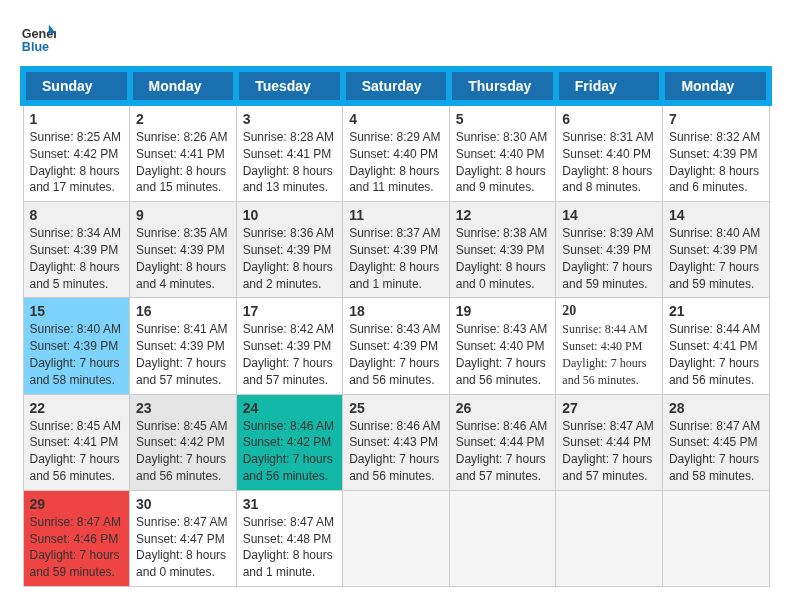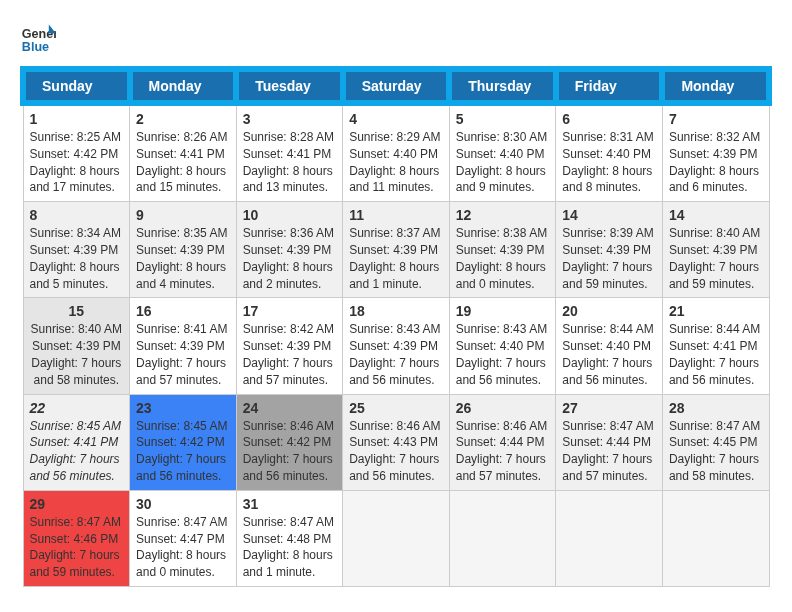--- a/index.html
+++ b/index.html
@@ -169,59 +169,59 @@
         <td style="background: rgb(240, 240, 240);">
           <span class="day-number">14</span>
           <div class="day-info">Sunrise: 8:39 AM<br>Sunset: 4:39 PM<br>Daylight: 7 hours and 59 minutes.</div>
         </td>
         <td style="background: rgb(240, 240, 240);">
           <span class="day-number">14</span>
           <div class="day-info">Sunrise: 8:40 AM<br>Sunset: 4:39 PM<br>Daylight: 7 hours and 59 minutes.</div>
         </td>
       </tr>
       <tr>
-        <td style="background: #e5e5e5; text-align: center;">
+        <td style="background: #7dd3fc;">
           <span class="day-number">15</span>
           <div class="day-info">Sunrise: 8:40 AM<br>Sunset: 4:39 PM<br>Daylight: 7 hours and 58 minutes.</div>
         </td>
         <td style="background: rgb(255, 255, 255);">
           <span class="day-number">16</span>
           <div class="day-info">Sunrise: 8:41 AM<br>Sunset: 4:39 PM<br>Daylight: 7 hours and 57 minutes.</div>
         </td>
         <td style="background: rgb(255, 255, 255);">
           <span class="day-number">17</span>
           <div class="day-info">Sunrise: 8:42 AM<br>Sunset: 4:39 PM<br>Daylight: 7 hours and 57 minutes.</div>
         </td>
         <td style="background: rgb(255, 255, 255);">
           <span class="day-number">18</span>
           <div class="day-info">Sunrise: 8:43 AM<br>Sunset: 4:39 PM<br>Daylight: 7 hours and 56 minutes.</div>
         </td>
         <td style="background: rgb(255, 255, 255);">
           <span class="day-number">19</span>
           <div class="day-info">Sunrise: 8:43 AM<br>Sunset: 4:40 PM<br>Daylight: 7 hours and 56 minutes.</div>
         </td>
-        <td style="background: rgb(255, 255, 255);">
+        <td style="background: rgb(255, 255, 255); font-family: Liberation Serif, serif;">
           <span class="day-number">20</span>
           <div class="day-info">Sunrise: 8:44 AM<br>Sunset: 4:40 PM<br>Daylight: 7 hours and 56 minutes.</div>
         </td>
         <td style="background: rgb(255, 255, 255);">
           <span class="day-number">21</span>
           <div class="day-info">Sunrise: 8:44 AM<br>Sunset: 4:41 PM<br>Daylight: 7 hours and 56 minutes.</div>
         </td>
       </tr>
       <tr>
-        <td style="background: rgb(240, 240, 240); font-style: italic;">
+        <td style="background: rgb(240, 240, 240);">
           <span class="day-number">22</span>
           <div class="day-info">Sunrise: 8:45 AM<br>Sunset: 4:41 PM<br>Daylight: 7 hours and 56 minutes.</div>
         </td>
-        <td style="background: #3b82f6;">
+        <td style="background: #e5e5e5;">
           <span class="day-number">23</span>
           <div class="day-info">Sunrise: 8:45 AM<br>Sunset: 4:42 PM<br>Daylight: 7 hours and 56 minutes.</div>
         </td>
-        <td style="background: #a3a3a3;">
+        <td style="background: #14b8a6;">
           <span class="day-number">24</span>
           <div class="day-info">Sunrise: 8:46 AM<br>Sunset: 4:42 PM<br>Daylight: 7 hours and 56 minutes.</div>
         </td>
         <td style="background: rgb(240, 240, 240);">
           <span class="day-number">25</span>
           <div class="day-info">Sunrise: 8:46 AM<br>Sunset: 4:43 PM<br>Daylight: 7 hours and 56 minutes.</div>
         </td>
         <td style="background: rgb(240, 240, 240);">
           <span class="day-number">26</span>
           <div class="day-info">Sunrise: 8:46 AM<br>Sunset: 4:44 PM<br>Daylight: 7 hours and 57 minutes.</div>

